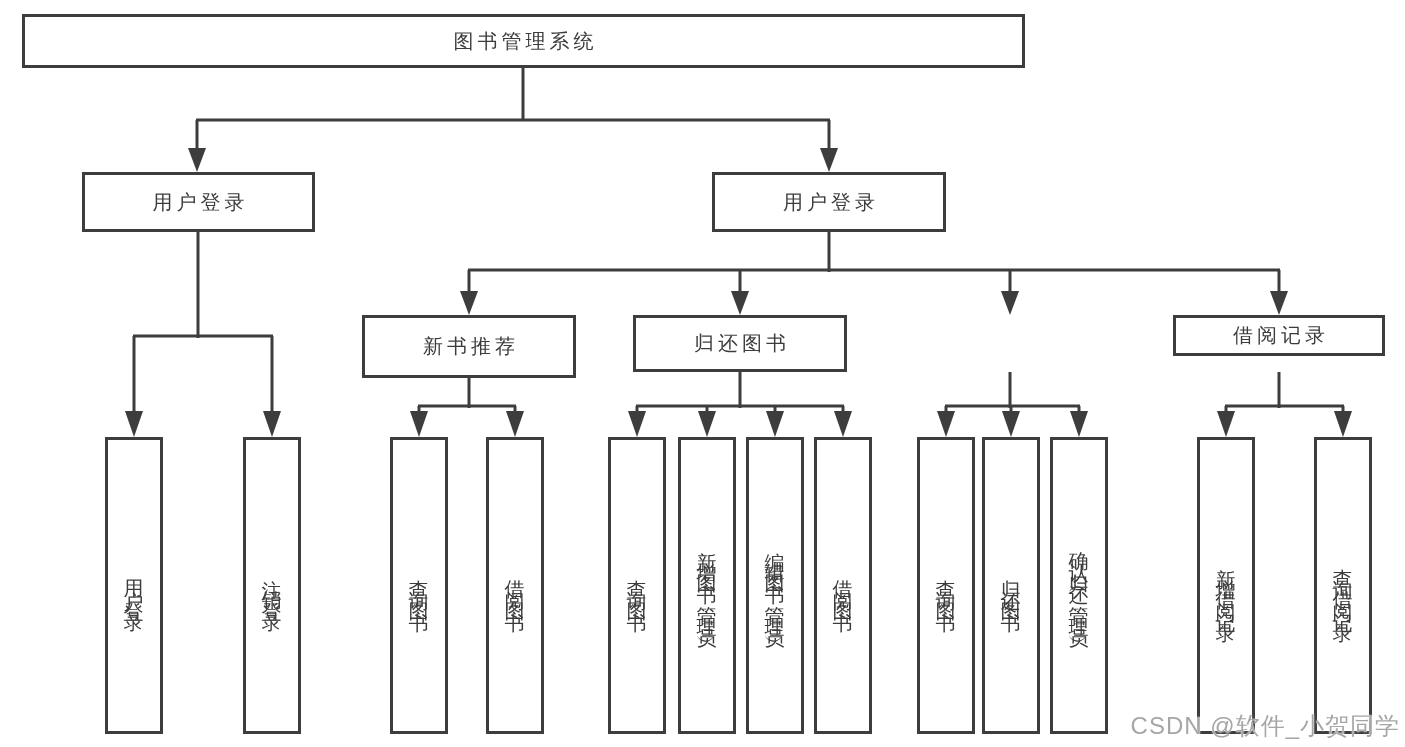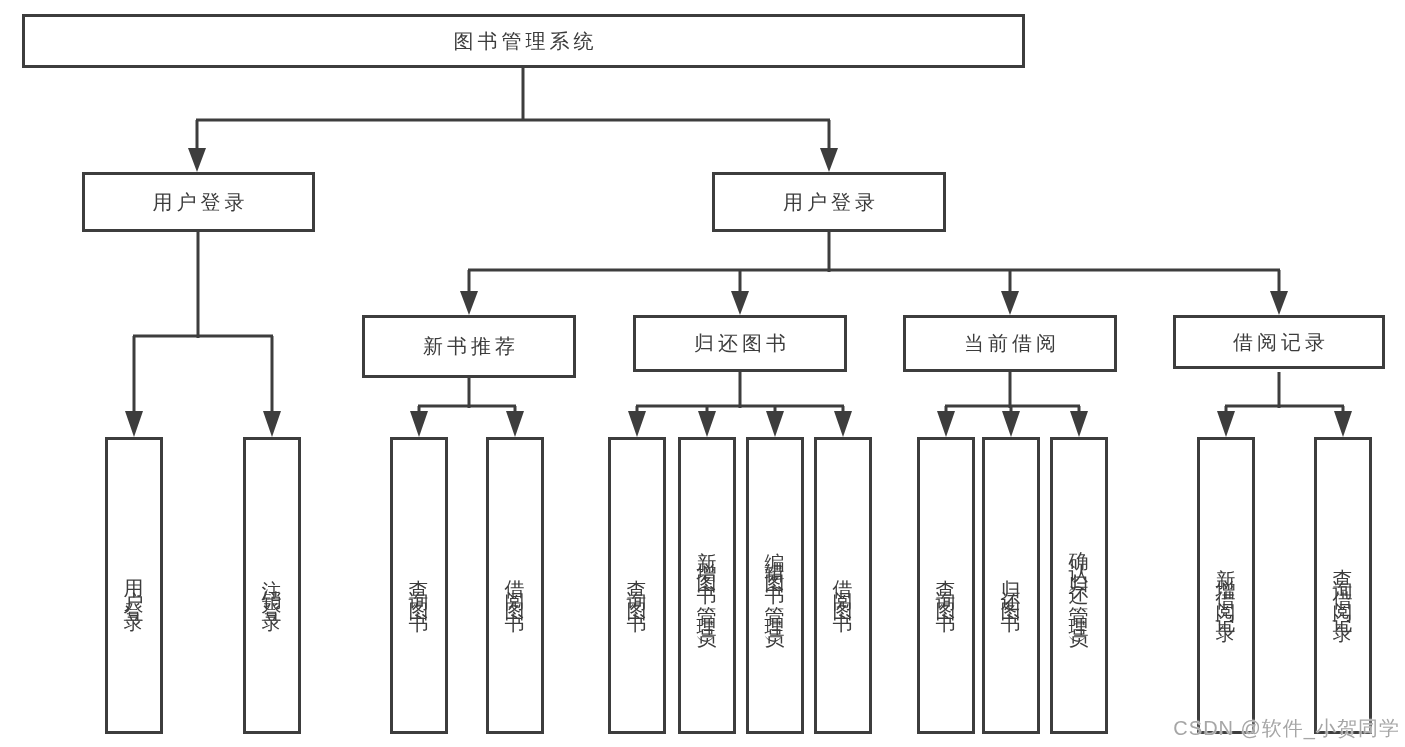--- a/index.html
+++ b/index.html
@@ -14,21 +14,21 @@
     display:flex; align-items:center; justify-content:center;
     color:#3c3c3c; font-size:20px; letter-spacing:4px; white-space:nowrap;
   }
   .node .htext { transform:translateX(2px); }
   .node .vtext {
     writing-mode:vertical-rl; text-orientation:mixed;
     letter-spacing:11px; line-height:1; white-space:nowrap;
   }
   .watermark {
     position:absolute; right:5px; bottom:5px;
-    font-size:20px; color:#a6a6a6; letter-spacing:1px;
+    font-size:24px; color:#a6a6a6; letter-spacing:1px;
     text-shadow:0 0 2px #ffffff, 0 0 1px #ffffff;
   }
 </style>
 </head>
 <body>
 
 <div class="canvas">
 
   <svg class="connector-layer" viewBox="0 0 1405 747" xmlns="http://www.w3.org/2000/svg">
     <g stroke="#3d3d3d" stroke-width="3" fill="none">
@@ -99,24 +99,21 @@
   <div class="node" style="left:712px;top:172px;width:234px;height:60px">
     <span class="htext">用户登录</span>
   </div>
 
   <div class="node" style="left:362px;top:315px;width:214px;height:63px">
     <span class="htext">新书推荐</span>
   </div>
   <div class="node" style="left:633px;top:315px;width:214px;height:57px">
     <span class="htext">归还图书</span>
   </div>
-  <div class="node" style="left:903px;top:315px;width:214px;height:57px">
-    <span class="htext">当前借阅</span>
-  </div>
-  <div class="node" style="left:1173px;top:315px;width:212px;height:54px">
+  <div class="node" style="left:1173px;top:315px;width:212px;height:41px">
     <span class="htext">借阅记录</span>
   </div>
 
   <div class="node" style="left:105px;top:437px;width:58px;height:297px">
     <span class="vtext">用户登录</span>
   </div>
   <div class="node" style="left:243px;top:437px;width:58px;height:297px">
     <span class="vtext">注销登录</span>
   </div>
   <div class="node" style="left:390px;top:437px;width:58px;height:297px">

